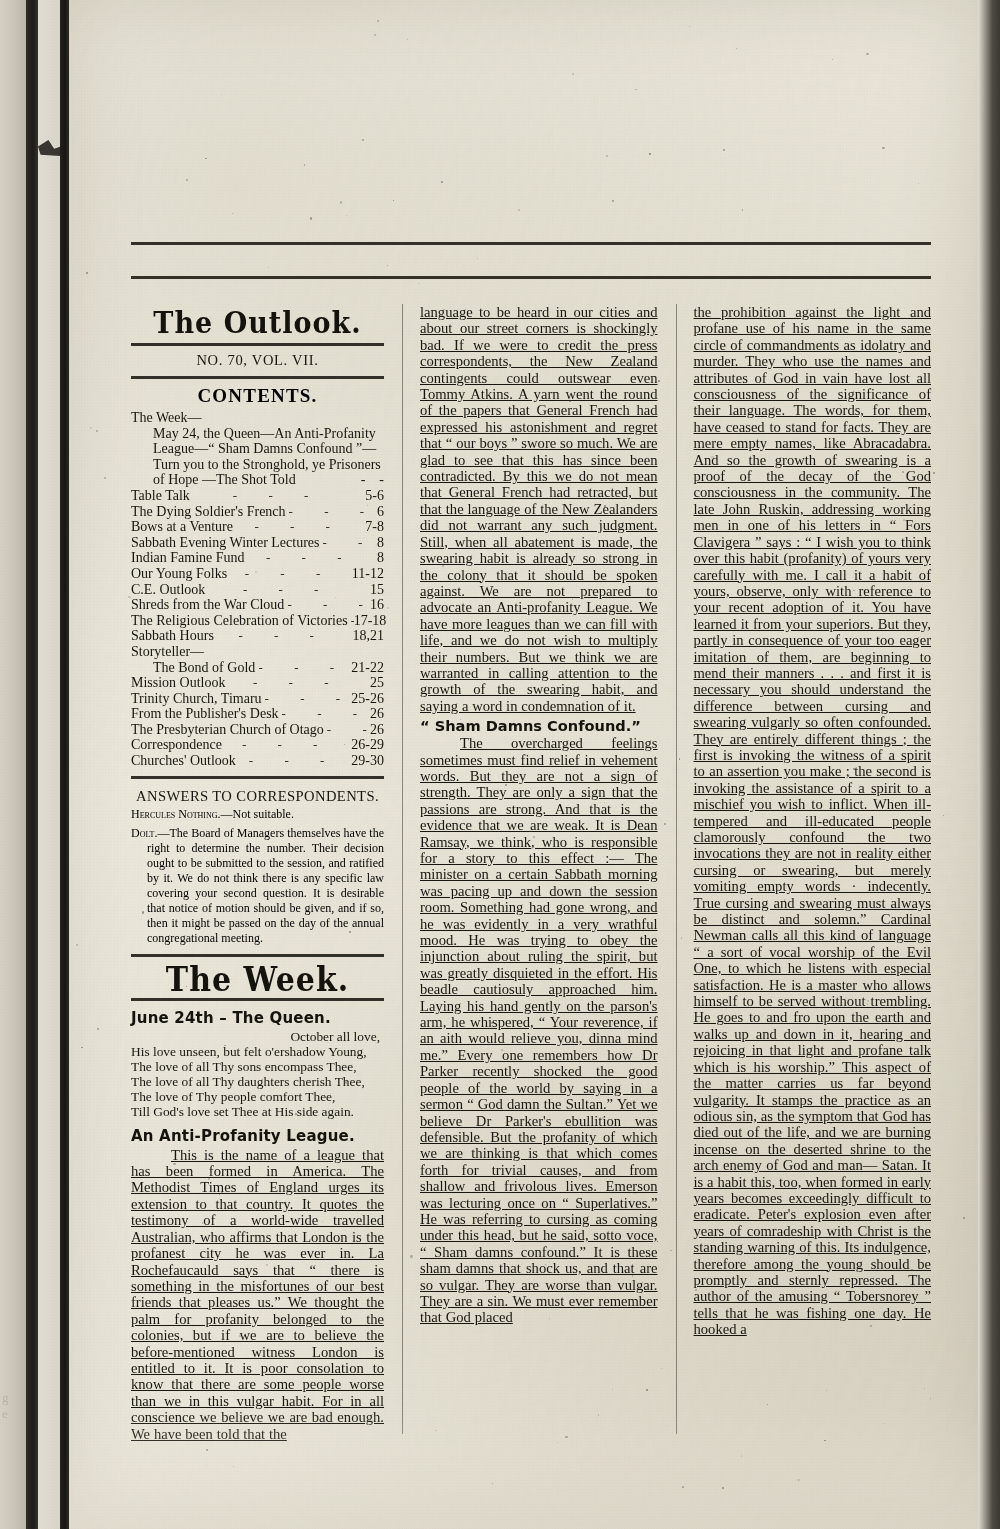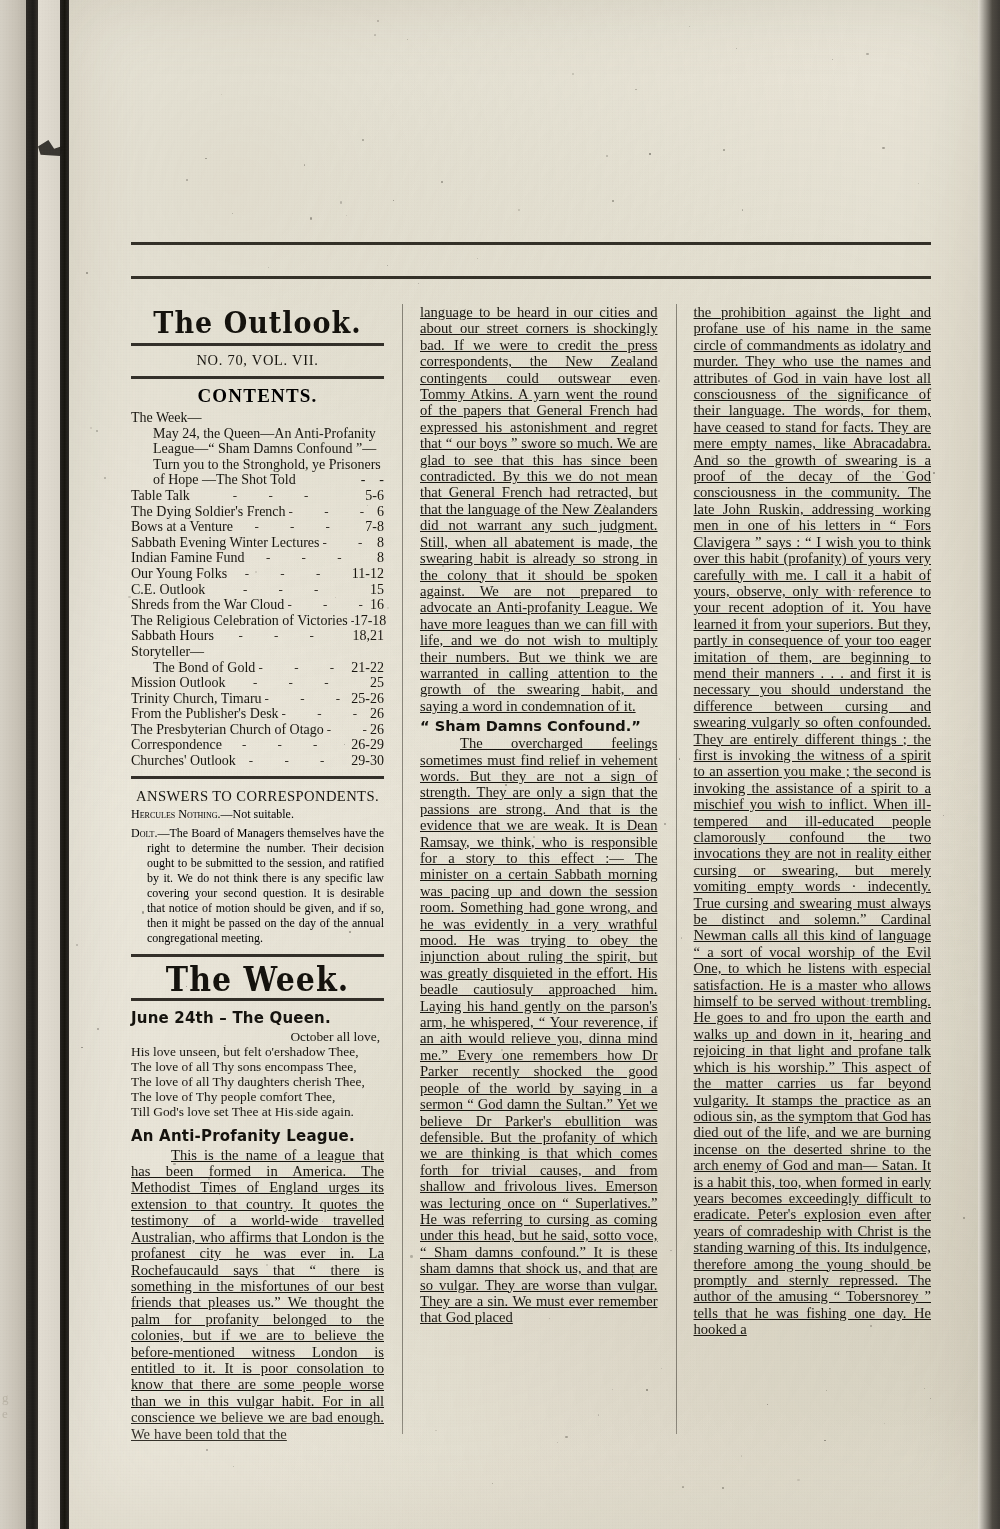--- a/index.html
+++ b/index.html
@@ -274,21 +274,21 @@
             <p class="ans-p hang"><span class="sc">Dolt.</span><span>—The Board of Managers themselves have the right to determine the number. Their decision ought to be submitted to the session, and ratified by it. We do not think there is any specific law covering your second question. It is desirable that notice of motion should be given, and if so, then it might be passed on the day of the annual congregational meeting.</span></p>
           </div>
 
         <div class="hr-hv" style="margin-top:8px"></div>
         <div class="blackletter" id="c1-week">The Week.</div>
         <div class="hr-hv" style="margin-top:3px"></div>
 
         <div class="sec-head">June 24th – The Queen.</div>
         <div class="verse" id="verse-block">
             <div class="first">October all love,</div>
-            <div>His love unseen, but felt o'ershadow Thee,</div>
+            <div>His love unseen, but felt o'ershadow Young,</div>
             <div>The love of all Thy sons encompass Thee,</div>
             <div>The love of all Thy daughters cherish Thee,</div>
             <div>The love of Thy people comfort Thee,</div>
             <div>Till God's love set Thee at His side again.</div>
           </div>
 
         <div class="sec-head">An Anti-Profanity League.</div>
         <div class="body-txt">
           <p class="indent">This is the name of a league that has been formed in America. The Methodist Times of England urges its extension to that country. It quotes the testimony of a world-wide travelled Australian, who affirms that London is the profanest city he was ever in. La Rochefaucauld says that “ there is something in the misfortunes of our best friends that pleases us.” We thought the palm for profanity belonged to the colonies, but if we are to believe the before-mentioned witness London is entitled to it. It is poor consolation to know that there are some people worse than we in this vulgar habit. For in all conscience we believe we are bad enough. We have been told that the</p>
         </div>

